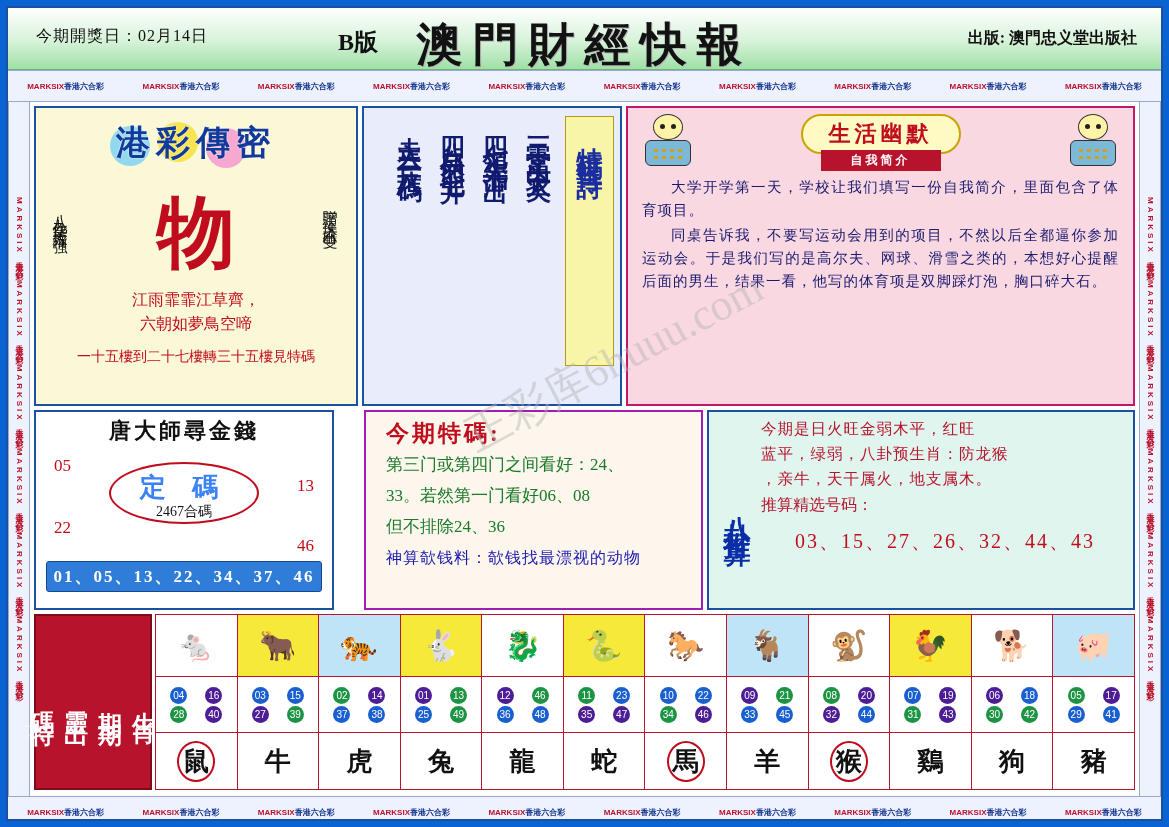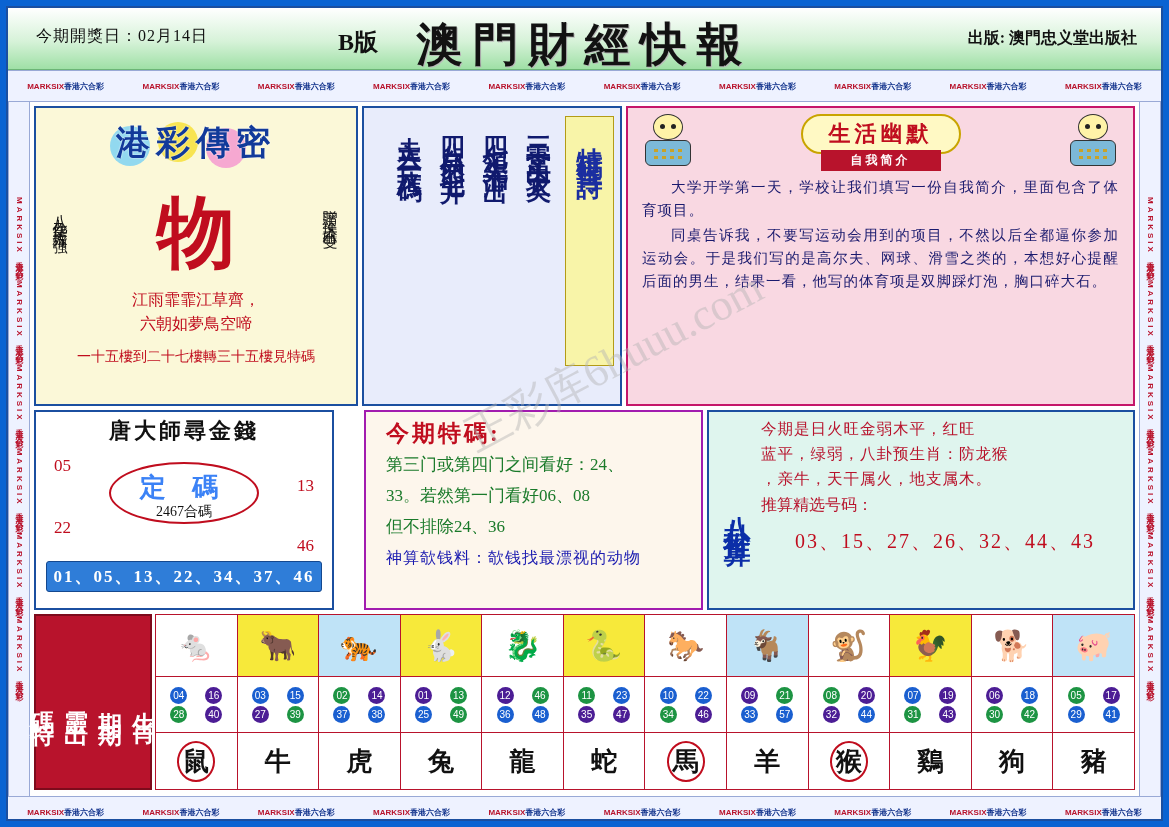--- a/index.html
+++ b/index.html
@@ -639,21 +639,21 @@
                     <div class="ball red">46</div>
                   </div>
                 </div>
                 <div class="cell">
                   <div class="nline">
                     <div class="ball red">09</div>
                     <div class="ball green">21</div>
                   </div>
                   <div class="nline">
                     <div class="ball blue">33</div>
-                    <div class="ball blue">57</div>
+                    <div class="ball blue">45</div>
                   </div>
                 </div>
                 <div class="cell">
                   <div class="nline">
                     <div class="ball green">08</div>
                     <div class="ball red">20</div>
                   </div>
                   <div class="nline">
                     <div class="ball red">32</div>
                     <div class="ball blue">44</div>

